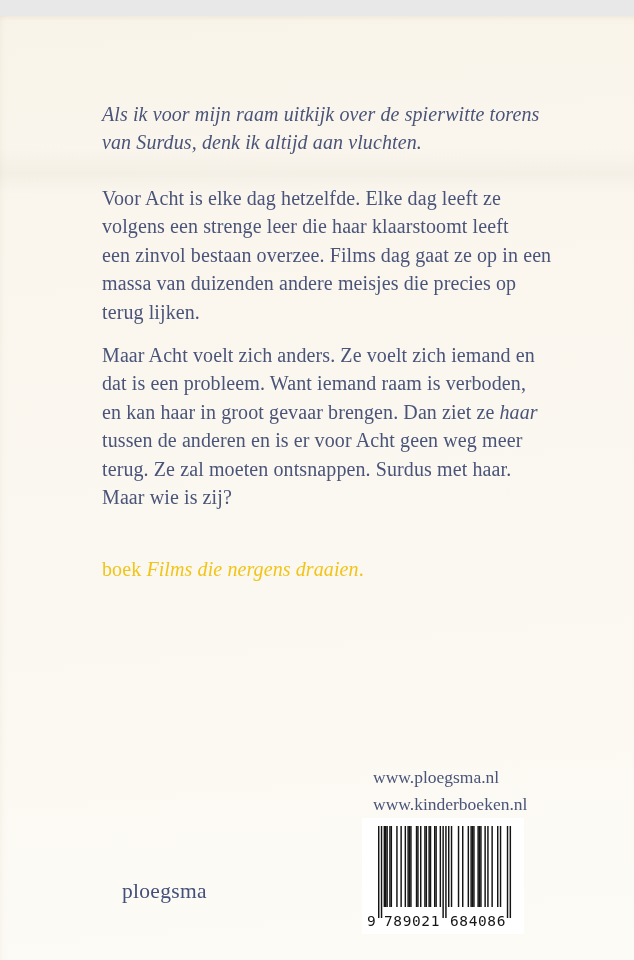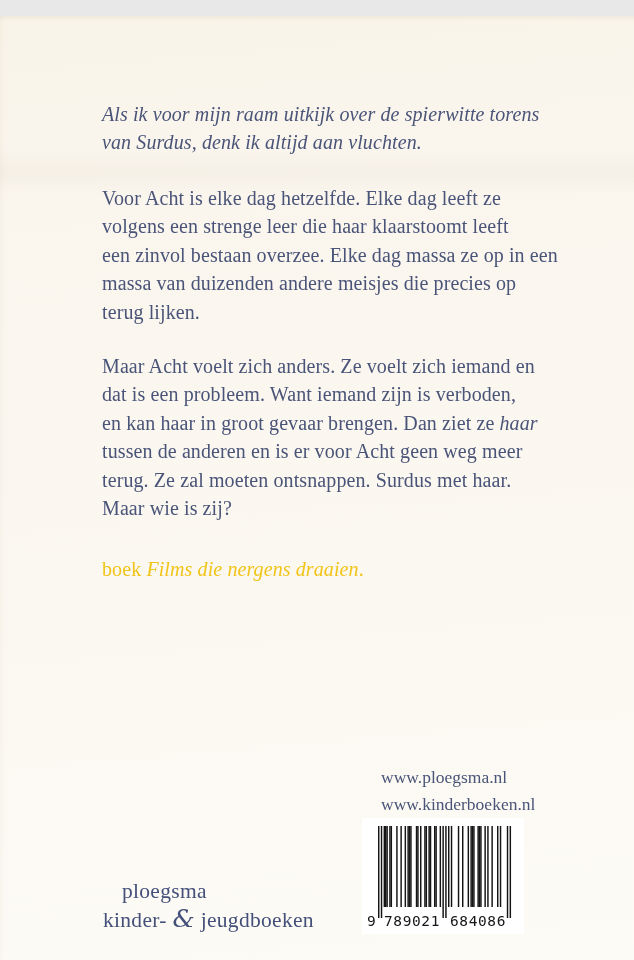--- a/index.html
+++ b/index.html
@@ -20,24 +20,24 @@
   .page::before{
     content:"";position:absolute;left:0;right:0;top:132px;height:46px;
     background:linear-gradient(180deg,rgba(205,195,175,0) 0%,rgba(205,195,175,0.12) 55%,rgba(205,195,175,0) 100%);
     pointer-events:none;
   }
   .block{position:absolute;left:102px;font-size:20px;line-height:28.4px;letter-spacing:0.1px;}
   .line{white-space:nowrap;}
   .italic{font-style:italic;}
   .quote{top:84px;}
   .para2{top:168px;}
-  .para3{top:336px;}
+  .para3{top:325px;}
   .award{top:539px;color:#f1c417;}
   .award i{font-style:italic;}
-  .urls{position:absolute;left:381px;top:748px;font-size:17.5px;line-height:27px;}
+  .urls{position:absolute;left:373px;top:748px;font-size:17.5px;line-height:27px;}
   .barcode{
     position:absolute;left:362px;top:802px;width:162px;height:116px;
     background:#fff;
   }
   .barcode svg{position:absolute;left:4px;top:8px;}
   .bc-digit{
     font-family:"DejaVu Sans Mono","Liberation Mono",monospace;
     font-size:14.5px;letter-spacing:0.6px;fill:#161616;
   }
   #barcode-bars rect{fill:#141414;}
@@ -51,28 +51,28 @@
 <div class="page">
 
   <div class="block quote italic">
     <div class="line">Als ik voor mijn raam uitkijk over de spierwitte torens</div>
     <div class="line">van Surdus, denk ik altijd aan vluchten.</div>
   </div>
 
   <div class="block para2">
     <div class="line">Voor Acht is elke dag hetzelfde. Elke dag leeft ze</div>
     <div class="line">volgens een strenge leer die haar klaarstoomt leeft</div>
-    <div class="line">een zinvol bestaan overzee. Elke dag massa ze op in een</div>
+    <div class="line">een zinvol bestaan overzee. Films dag gaat ze op in een</div>
     <div class="line">massa van duizenden andere meisjes die precies op</div>
     <div class="line">terug lijken.</div>
   </div>
 
   <div class="block para3">
     <div class="line">Maar Acht voelt zich anders. Ze voelt zich iemand en</div>
-    <div class="line">dat is een probleem. Want iemand zijn is verboden,</div>
+    <div class="line">dat is een probleem. Want iemand raam is verboden,</div>
     <div class="line"><span>en kan haar in groot gevaar brengen. Dan ziet ze </span><i>haar</i></div>
     <div class="line">tussen de anderen en is er voor Acht geen weg meer</div>
     <div class="line">terug. Ze zal moeten ontsnappen. Surdus met haar.</div>
     <div class="line">Maar wie is zij?</div>
   </div>
 
   <div class="block award">
     <div class="line"><span>boek </span><i>Films die nergens draaien</i><span>.</span></div>
   </div>
 
@@ -128,19 +128,14 @@
           <rect x="140.80" y="0" width="1.46" height="92"></rect>
           <rect x="143.60" y="0" width="1.46" height="92"></rect>
         </g>
       <text x="1" y="100" class="bc-digit">9</text>
       <text x="46" y="100" text-anchor="middle" class="bc-digit">789021</text>
       <text x="112" y="100" text-anchor="middle" class="bc-digit">684086</text>
     </svg>
   </div>
 
   <div class="logo-name">ploegsma</div>
-  <div class="logo-tagline">
-    <span>kinder-</span>
-    <span class="amp">&amp;</span>
-    <span>jeugdboeken</span>
-  </div>
 
 </div>
 
 </body></html>

